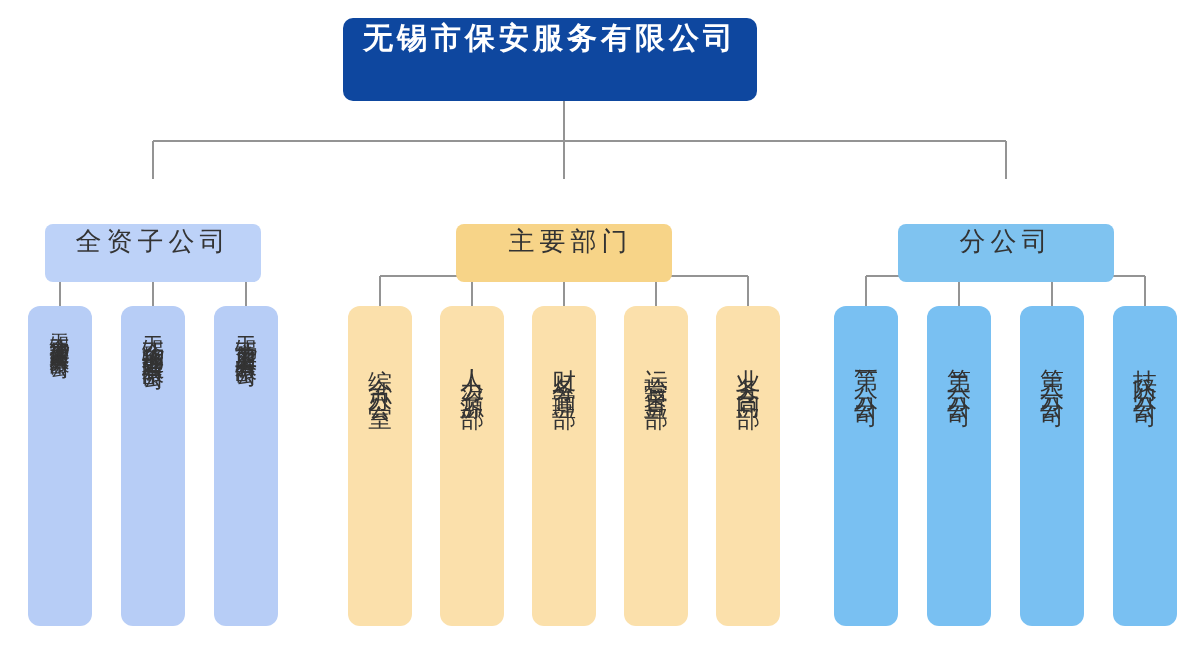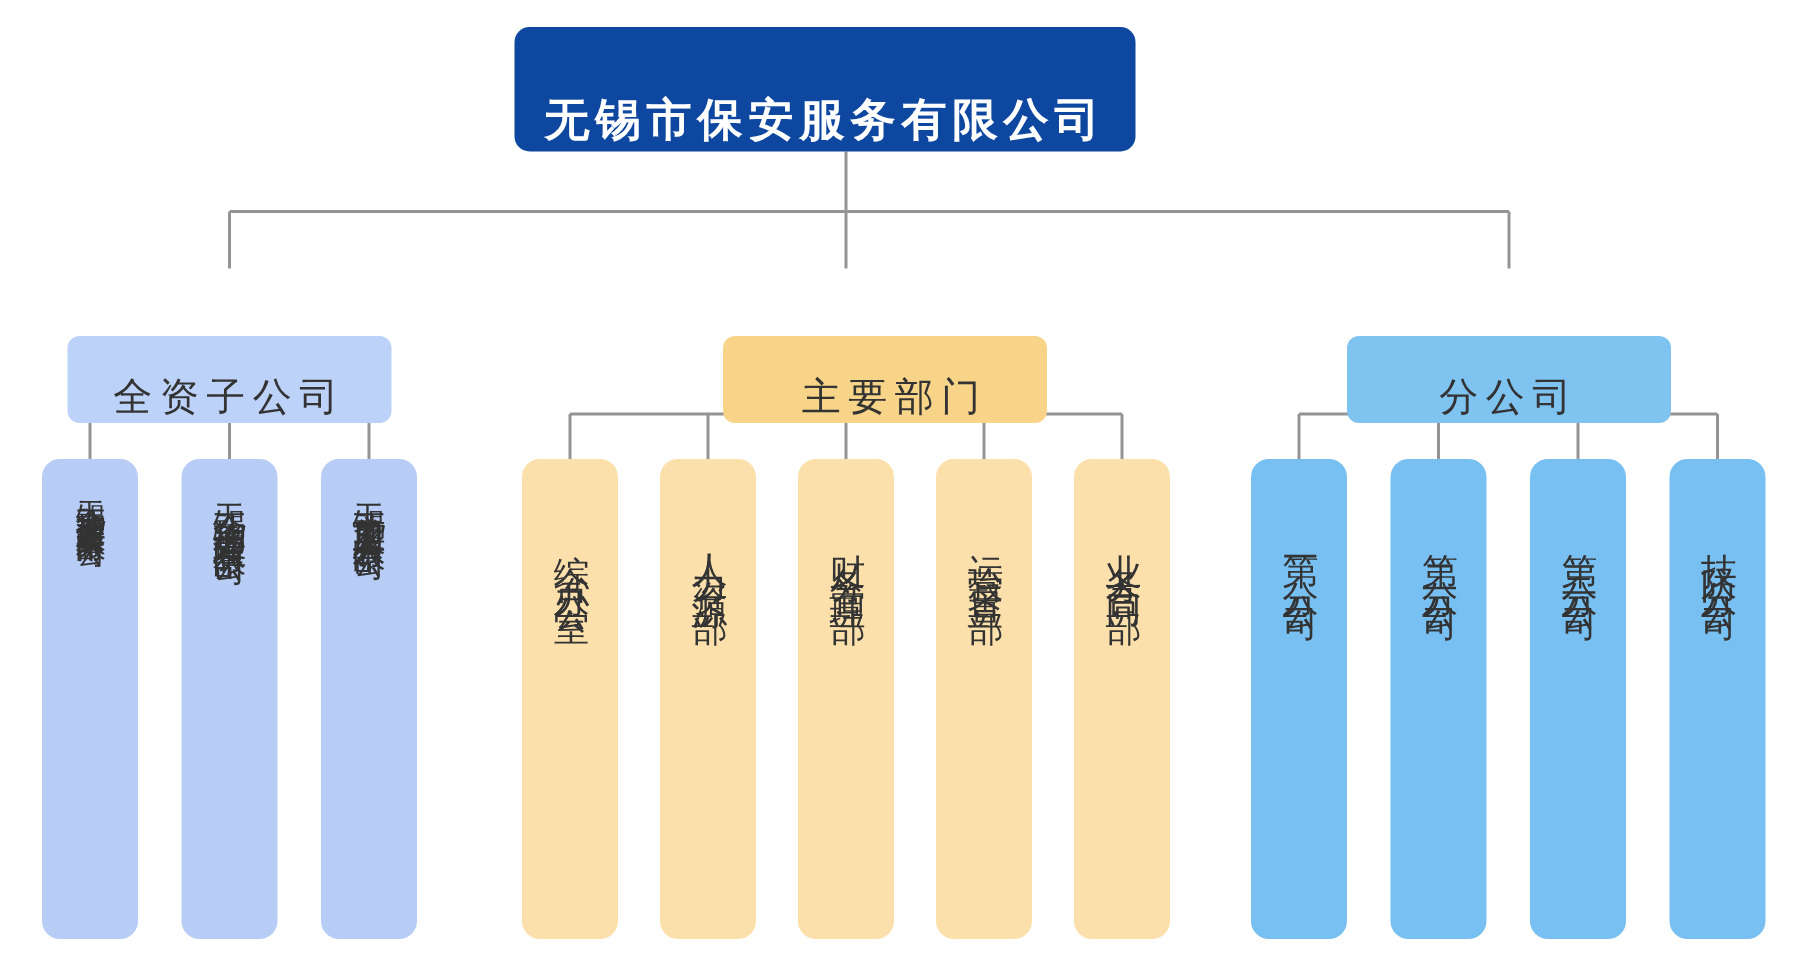--- a/index.html
+++ b/index.html
@@ -16,21 +16,21 @@
     overflow: hidden;
   }
   .lines {
     position: absolute;
     left: 0;
     top: 0;
   }
   .node {
     position: absolute;
     display: flex;
-    align-items: flex-end;
+    align-items: flex-start;
     justify-content: center;
     box-sizing: border-box;
     color: var(--node-text);
   }
   .root {
     left: 343px;
     top: 18px;
     width: 414px;
     height: 83px;
     background: var(--root-bg);
@@ -50,21 +50,21 @@
     border-radius: 8px;
     margin-top: 45px;
   }
   .header span {
     font-size: 26px;
     font-weight: 500;
     letter-spacing: 5px;
     white-space: nowrap;
   }
   .g1h { left: 45px;  background: var(--group1-header-bg); }
-  .g2h { left: 482px; background: var(--group2-header-bg); padding-left: 13px; }
+  .g2h { left: 456px; background: var(--group2-header-bg); padding-left: 13px; }
   .g3h { left: 898px; background: var(--group3-header-bg); }
 
   .leaf {
     top: 306px;
     width: 64px;
     height: 320px;
     border-radius: 12px;
     align-items: flex-start;
   }
   .leaf span {

